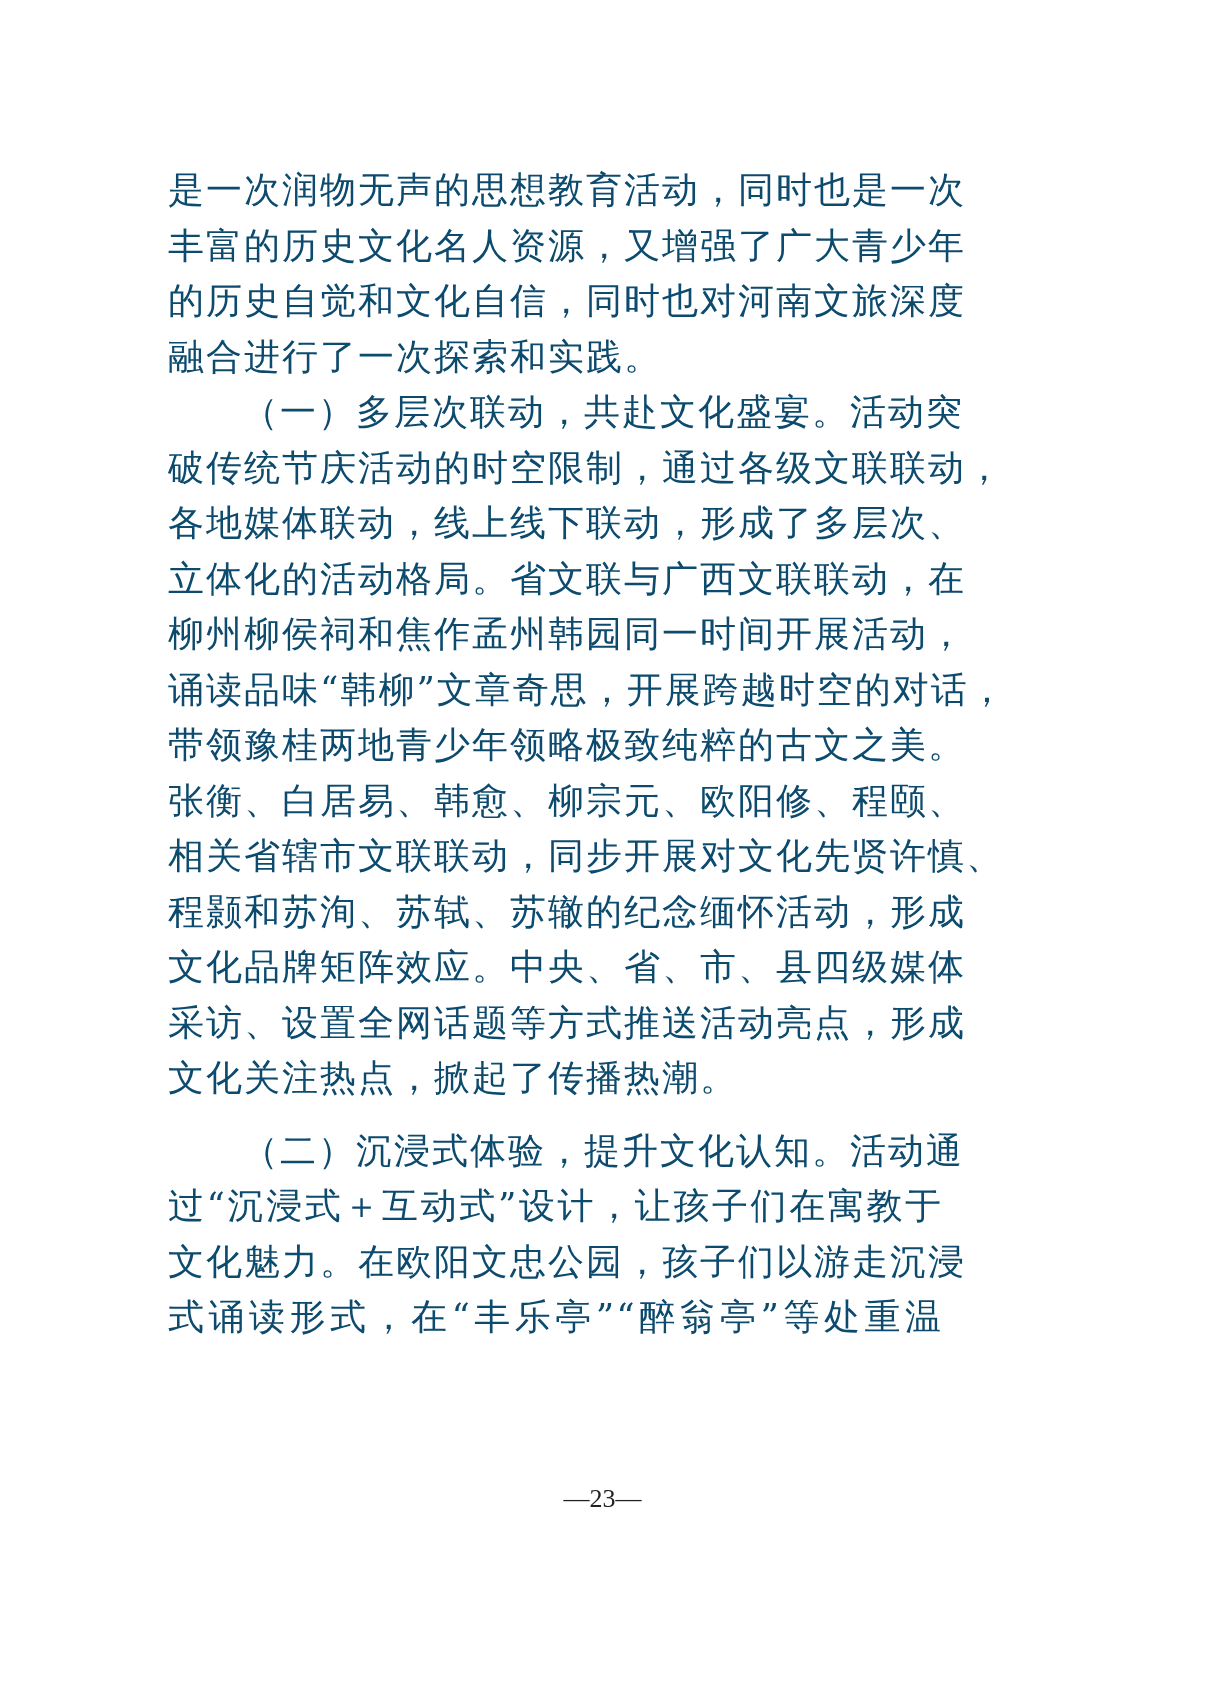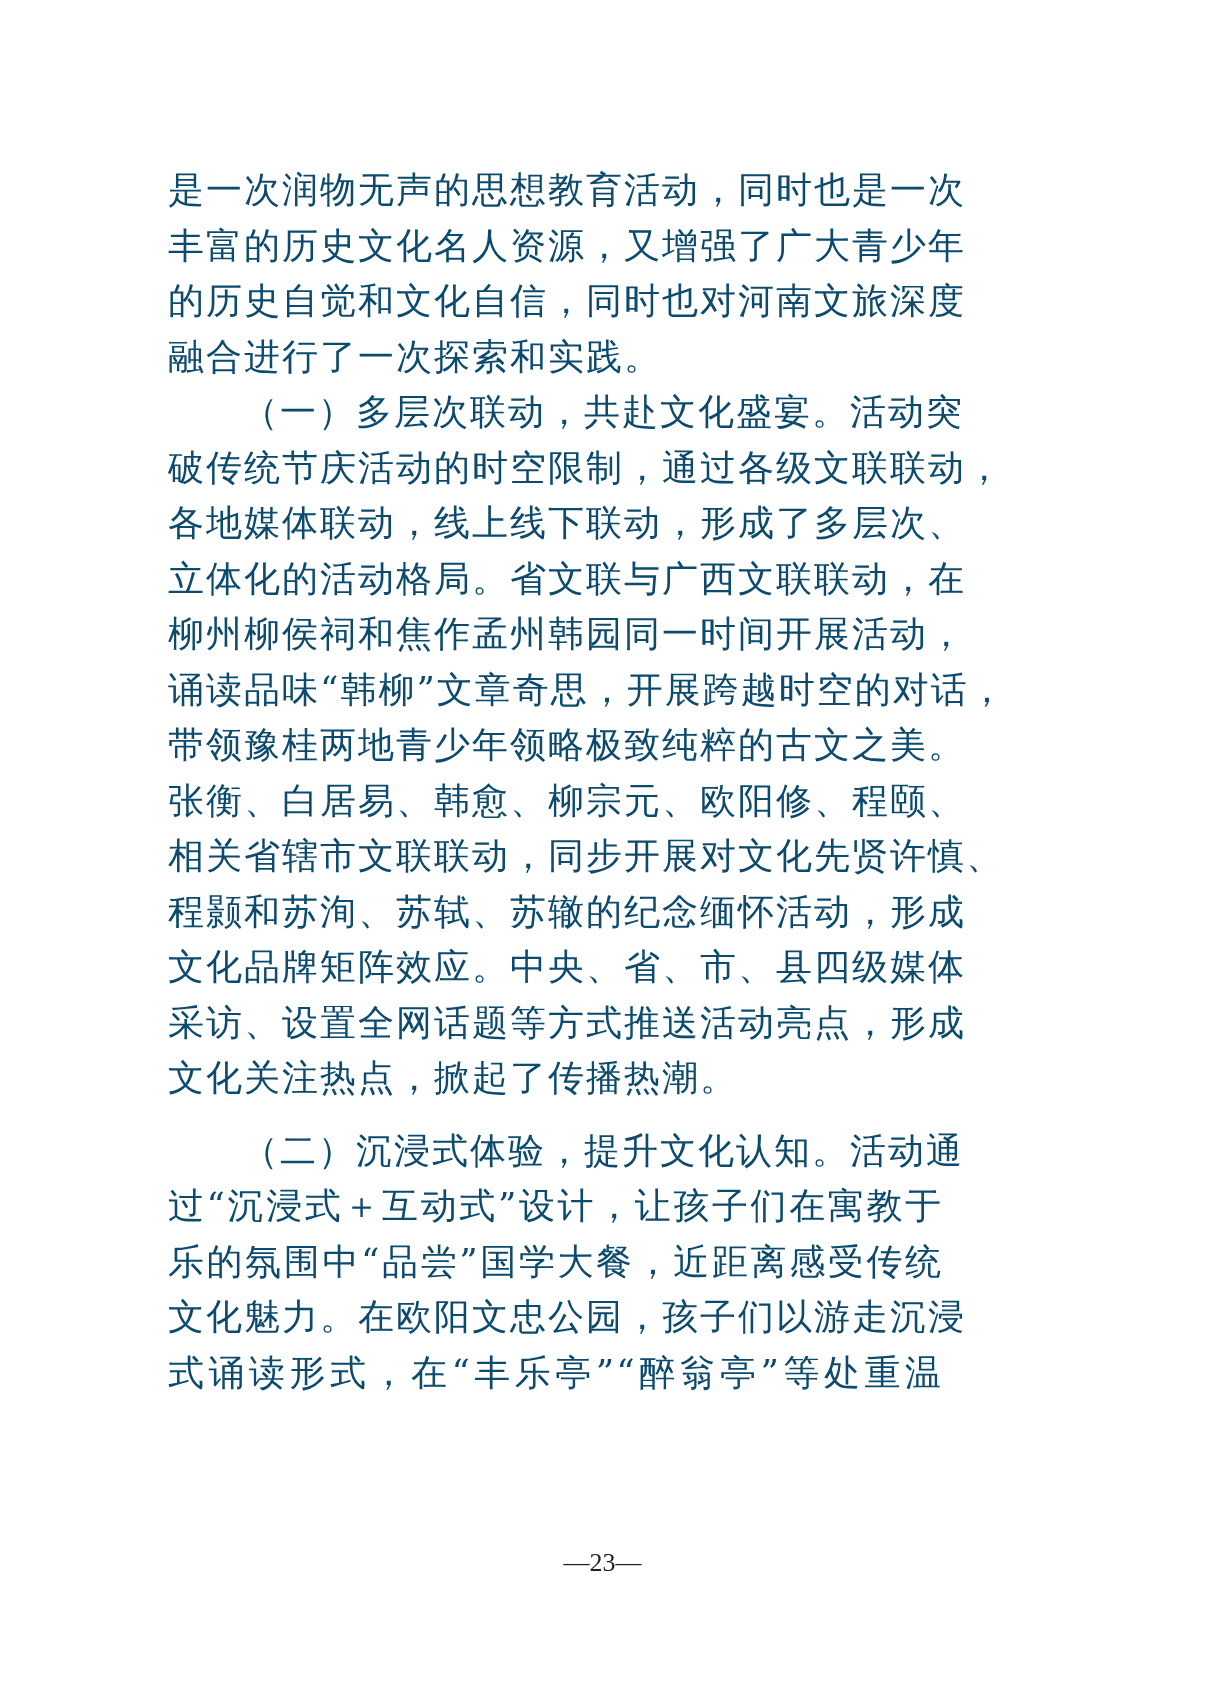--- a/index.html
+++ b/index.html
@@ -8,21 +8,21 @@
     position: absolute; left: 168px; top: 162px; width: 775px;
     font-family: "DejaVu Serif", "Liberation Serif", serif;
     color: #0c4a6e; font-size: 36px; line-height: 55.5px;
     text-align: justify; letter-spacing: 2px;
   }
   .para { margin: 0; }
   .heading { font-weight: normal; }
   .line { display: block; white-space: nowrap; text-align-last: justify; text-align: justify; }
   .line.last { text-align-last: left; }
   .footer {
-    position: absolute; top: 1548px; left: 0; width: 1205px; text-align: center;
+    position: absolute; top: 1484px; left: 0; width: 1205px; text-align: center;
     font-family: "Liberation Serif", "DejaVu Serif", serif; font-size: 26px; color: #222;
   }
 </style>
 </head>
 <body>
 
 <div class="page">
 
   <p class="para">
     <span class="line">是一次润物无声的思想教育活动，同时也是一次</span>
@@ -43,19 +43,18 @@
     <span class="line">相关省辖市文联联动，同步开展对文化先贤许慎、</span>
     <span class="line">程颢和苏洵、苏轼、苏辙的纪念缅怀活动，形成</span>
     <span class="line">文化品牌矩阵效应。中央、省、市、县四级媒体</span>
     <span class="line">采访、设置全网话题等方式推送活动亮点，形成</span>
     <span class="line last">文化关注热点，掀起了传播热潮。</span>
   </p>
 
   <p class="para">
     <span class="line" style="padding-left:74px;margin-top:17px;"><span class="heading">（二）沉浸式体验，提升文化认知。</span><span>活动通</span></span>
     <span class="line">过“沉浸式＋互动式”设计，让孩子们在寓教于</span>
-    <span class="line">乐的氛围中“品尝”国学大餐，近距离感受传统</span>
     <span class="line">文化魅力。在欧阳文忠公园，孩子们以游走沉浸</span>
     <span class="line">式诵读形式，在“丰乐亭”“醉翁亭”等处重温</span>
   </p>
 </div>
 
 <div class="footer">—23—</div>
 
 </body></html>

